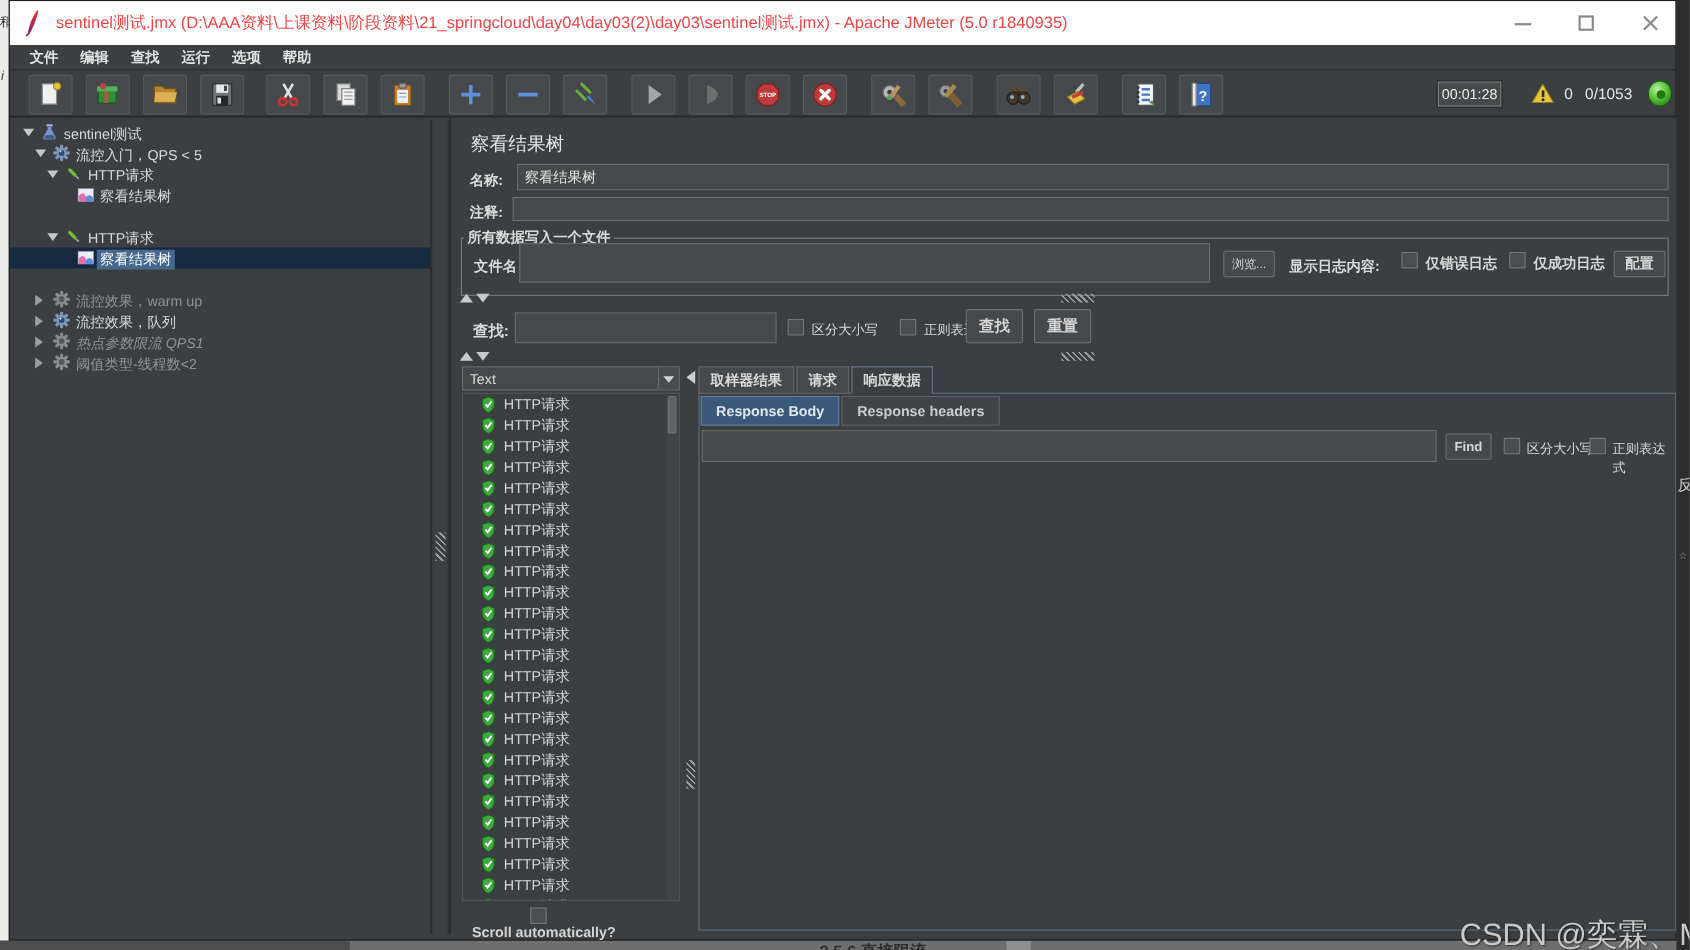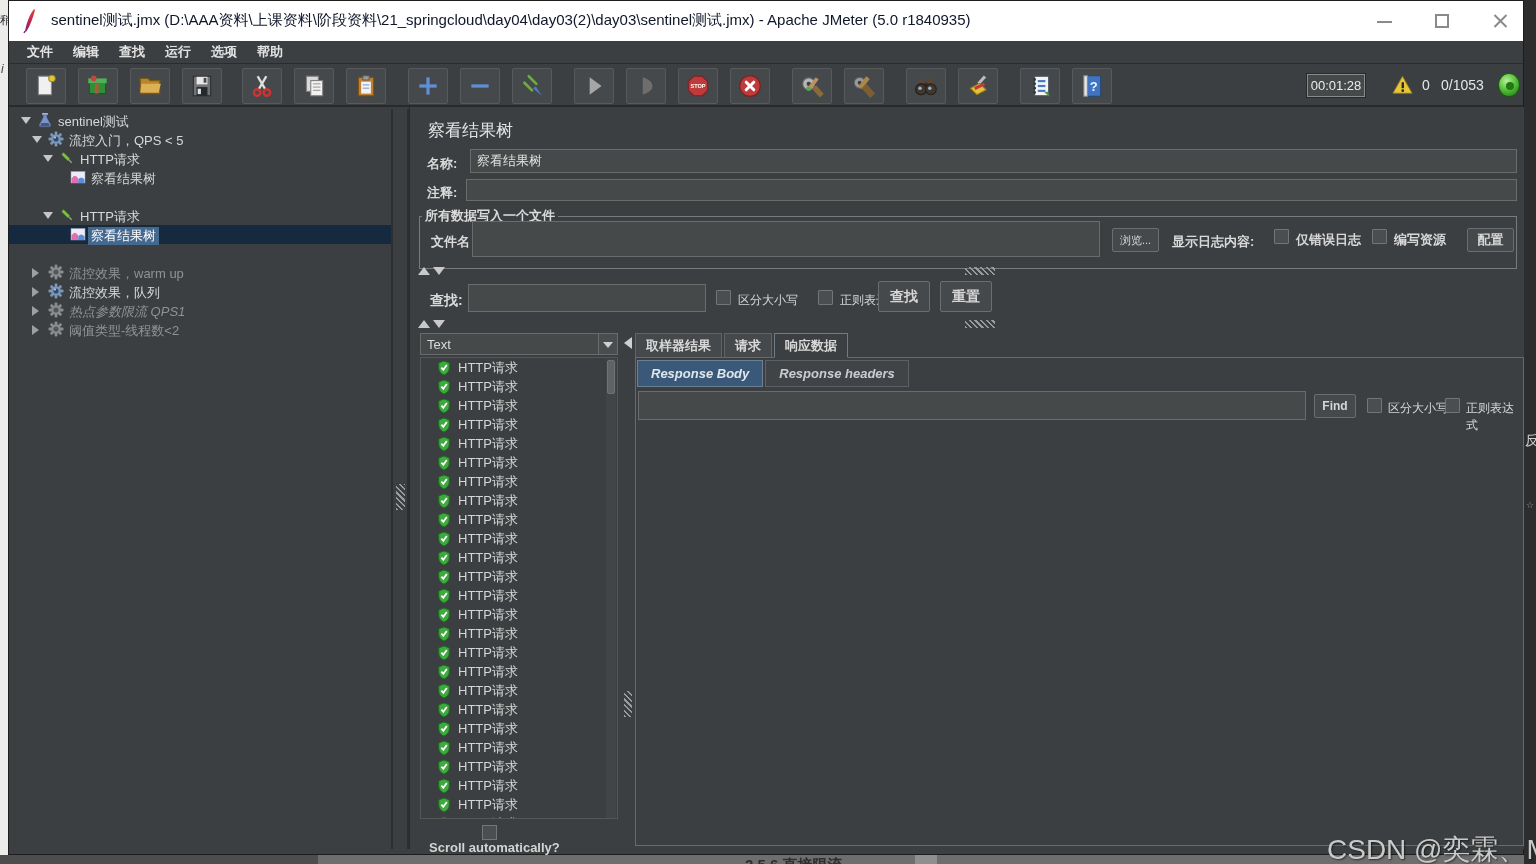--- a/index.html
+++ b/index.html
@@ -18,21 +18,21 @@
   #right-strip { position:absolute; left:1524px; top:0; width:12px; height:864px; background:#2d2d2d; color:#cfcfcf; overflow:hidden; z-index:3; }
   #right-strip .glyph { position:absolute; left:1px; top:432px; font-size:14px; }
   #right-strip .star { position:absolute; left:2px; top:500px; font-size:9px; color:#9a9a9a; }
 
   
   #win { position:absolute; left:8px; top:0; width:1516px; height:855px; background:#3c3f41; border:1px solid #1d1d1d; z-index:1; }
 
   
   #titlebar { position:absolute; left:0; top:0; width:100%; height:40px; background:#ffffff; }
   #app-icon { position:absolute; left:12px; top:7px; width:20px; height:26px; }
-  #title-text { position:absolute; left:42px; top:10px; font-size:15px; color:#0f172a; white-space:nowrap; }
+  #title-text { position:absolute; left:42px; top:10px; font-size:15px; color:#ef4444; white-space:nowrap; }
   .winctl { position:absolute; top:0; width:46px; height:40px; cursor:default; }
   #ctl-min { left:1352px; } #ctl-max { left:1410px; } #ctl-close { left:1468px; }
   #ctl-min .bar { position:absolute; left:16px; top:20px; width:15px; height:2px; background:#8a8a8a; }
   #ctl-max .box { position:absolute; left:16px; top:13px; width:14px; height:14px; border:2px solid #8a8a8a; }
   #ctl-close .x1,#ctl-close .x2 { position:absolute; left:15px; top:19px; width:17px; height:2px; background:#8a8a8a; }
   #ctl-close .x1 { transform:rotate(45deg);} #ctl-close .x2 { transform:rotate(-45deg);}
 
   
   #menubar { position:absolute; left:0; top:40px; width:100%; height:23px; background:#3c3f41; border-bottom:1px solid #2c2c2c; display:flex; align-items:center; padding-left:8px; }
   .menu-item { color:#e2e2e2; font-size:13px; font-weight:bold; padding:2px 10px; cursor:default; }
@@ -101,21 +101,21 @@
   #middiv { position:absolute; left:212px; top:224px; width:13px; height:516px; }
   #middiv .collapse { position:absolute; left:2px; top:6px; width:0;height:0; border-top:6px solid transparent;border-bottom:6px solid transparent;border-right:8px solid #cfcfcf; }
   #middiv .hatch { position:absolute; left:2px; top:360px; width:8px; height:26px; }
 
   
   #detail { position:absolute; left:225px; top:224px; width:1289px; height:516px; }
   #tabbar { position:absolute; left:0; top:2px; height:25px; display:flex; }
   .tab { height:25px; padding:0 10px; font-size:13px; font-weight:bold; color:#d8d8d8; background:#46494b; border:1px solid #616466; border-bottom:none; display:flex; align-items:center; margin-right:2px; }
   .tab.active { background:#3c3f41; border:1px solid #6e7b88; border-bottom:1px solid #3c3f41; position:relative; z-index:2; }
   #content-panel { position:absolute; left:0; top:26px; width:889px; height:489px; border:1px solid #5f6d7a; background:#3c3f41; }
-  #subtabbar { position:absolute; left:1px; top:2px; height:19px; display:flex;font-style:italic; }
+  #subtabbar { position:absolute; left:1px; top:2px; height:19px; display:flex; }
   .subtab { height:27px; padding:0 13px; font-size:13px; font-weight:bold; display:flex; align-items:center; margin-right:2px; border:1px solid #5e6163; background:#404447; color:#c9cdd1; }
   .subtab.active { background:#3a5877; border:1px solid #6b7f95; color:#dfe6ee; }
   #find-row { position:absolute; left:0px; top:31px; width:889px; height:34px; }
   #find-input { left:2px; top:2px; width:668px; height:29px; }
   #find-btn { left:678px; top:5px; width:42px; height:24px; font-weight:bold; }
   #body-area { position:absolute; left:2px; top:66px; width:885px; height:419px; background:#3e4244; border:1px solid #2d2d2d; }
   #body-text { position:absolute; left:6px; top:5px; font-size:13px; color:#d8d8d8; }
 
   #watermark { position:absolute; left:1327px; top:831px; z-index:5; color:#c9c9c9; font-size:28px; white-space:nowrap; text-shadow:1px 1px 2px rgba(0,0,0,.55); }
 </style>
@@ -494,21 +494,21 @@
       <fieldset id="file-group">
         <legend>所有数据写入一个文件</legend>
       </fieldset>
       <span class="flabel" style="left:21px; top:126px;">文件名</span>
       <input class="field" style="left: 62px; top: 114px; width: 628px; height: 36px;" value="">
       <button class="pbtn" style="left:702px; top:121px; width:47px; height:24px; font-size:11px;">浏览...</button>
       <span class="flabel" style="left:762px; top:126px;">显示日志内容:</span>
       <span class="cb" style="left:864px; top:122px;"></span>
       <span class="cblabel" style="left:886px; top:124px;">仅错误日志</span>
       <span class="cb" style="left:962px; top:122px;"></span>
-      <span class="cblabel" style="left:984px; top:124px;">编写资源</span>
+      <span class="cblabel" style="left:984px; top:124px;">仅成功日志</span>
       <button class="pbtn" style="left:1057px; top:121px; width:47px; height:24px; font-weight:bold; font-size:13px;">配置</button>
 
       <div class="hsplit" style="top:158px;">
         <div class="arrows">
             <div class="arr-up"></div>
             <div class="arr-dn"></div>
           </div>
         <div class="hatch"></div>
       </div>
 

